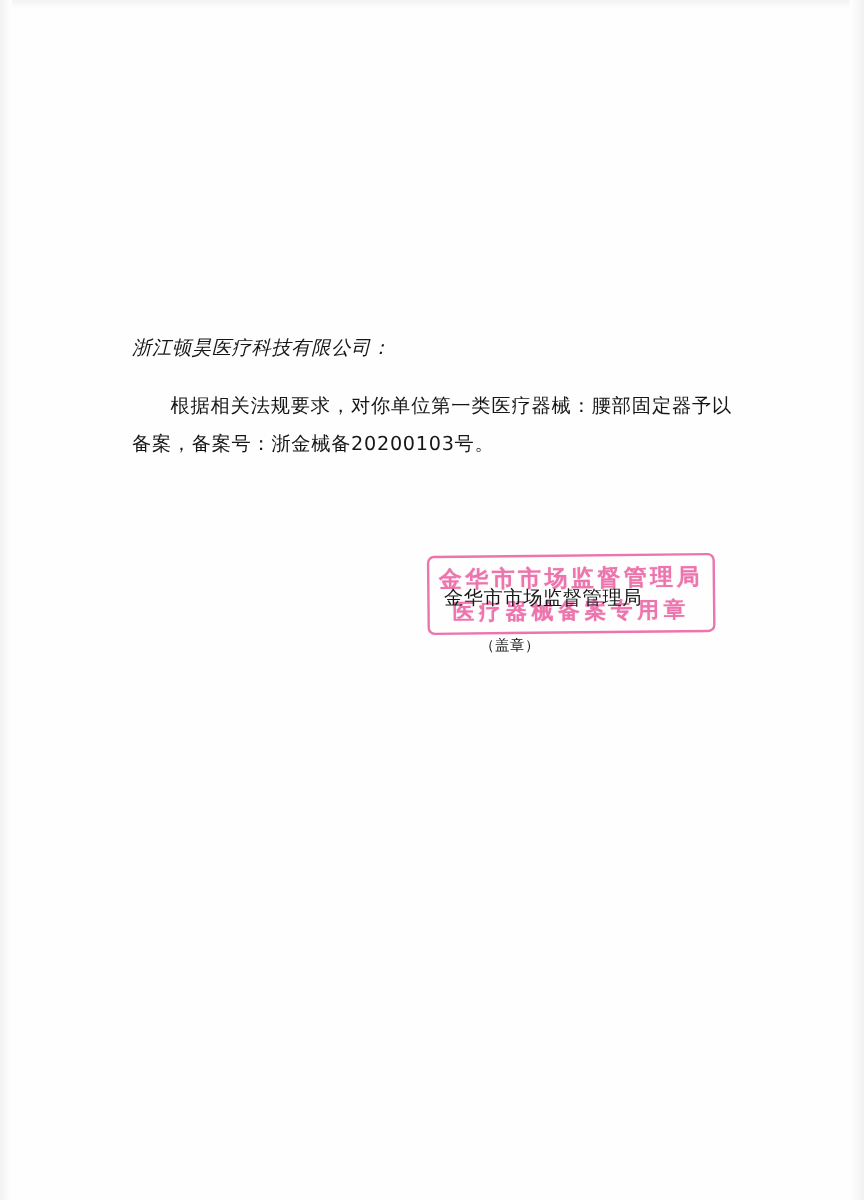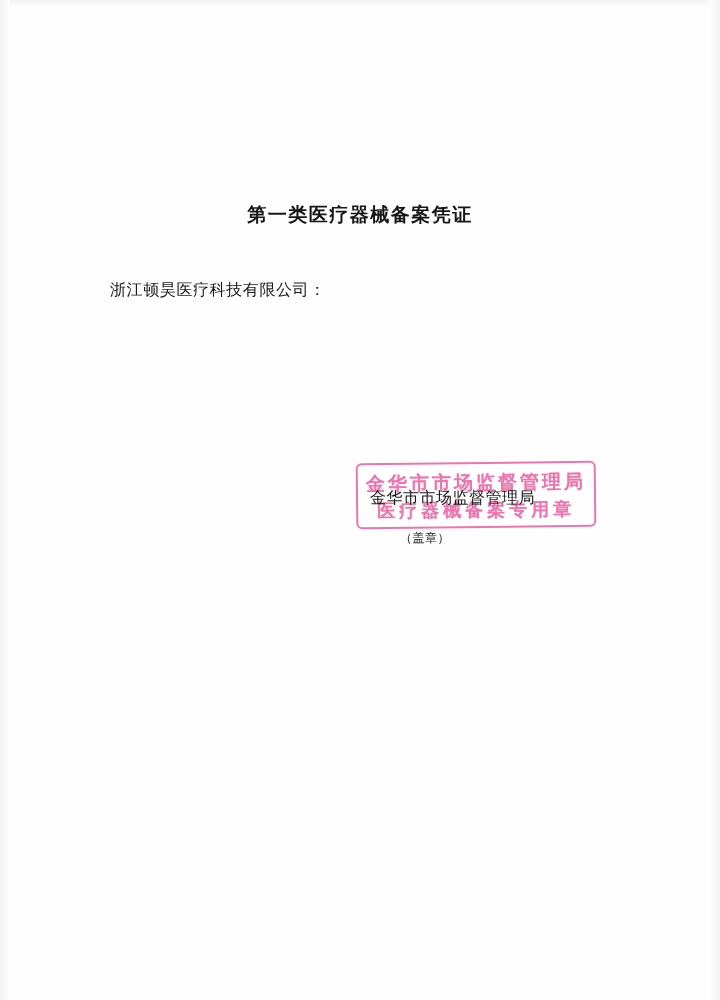--- a/index.html
+++ b/index.html
@@ -59,20 +59,21 @@
     color: #161616;
   }
 
   .addressee {
     position: absolute;
     top: 280px;
     left: 110px;
     font-size: 16px;
     letter-spacing: 0.6px;
     color: #161616;
+    font-style: italic;
   }
 
   .body-text {
     position: absolute;
     top: 322px;
     left: 110px;
     width: 500px;
     font-size: 16px;
     line-height: 32px;
     letter-spacing: 0.6px;
@@ -147,24 +148,24 @@
 </style>
 </head>
 <body>
 
 <div class="page">
 
   <div class="paper-edge-top"></div>
   <div class="paper-edge-left"></div>
   <div class="paper-edge-right"></div>
 
-  <div class="doc-title">第一类医疗器械备案凭证</div>
 
   <div class="addressee">浙江顿昊医疗科技有限公司：</div>
 
+  <div class="body-text">根据相关法规要求，对你单位第一类医疗器械：腰部固定器予以备案，备案号：浙金械备20200103号。</div>
 
   <div class="sign-block">
     <div class="stamp-wrap">
       <div class="seal">
         <span class="seal-line-1">金华市市场监督管理局</span>
         <span class="seal-line-2">医疗器械备案专用章</span>
       </div>
       <div class="issuer">金华市市场监督管理局</div>
       <div class="seal-note">（盖章）</div>
     </div>

